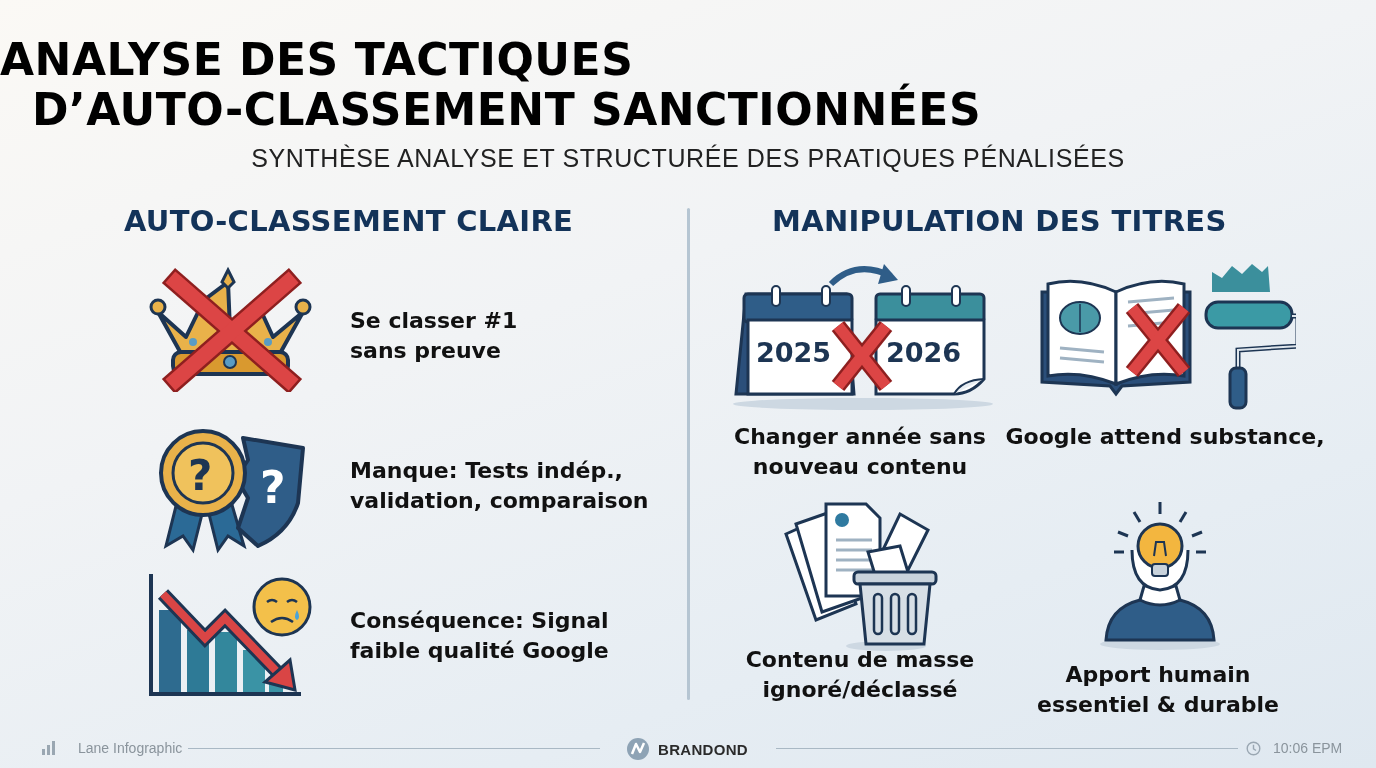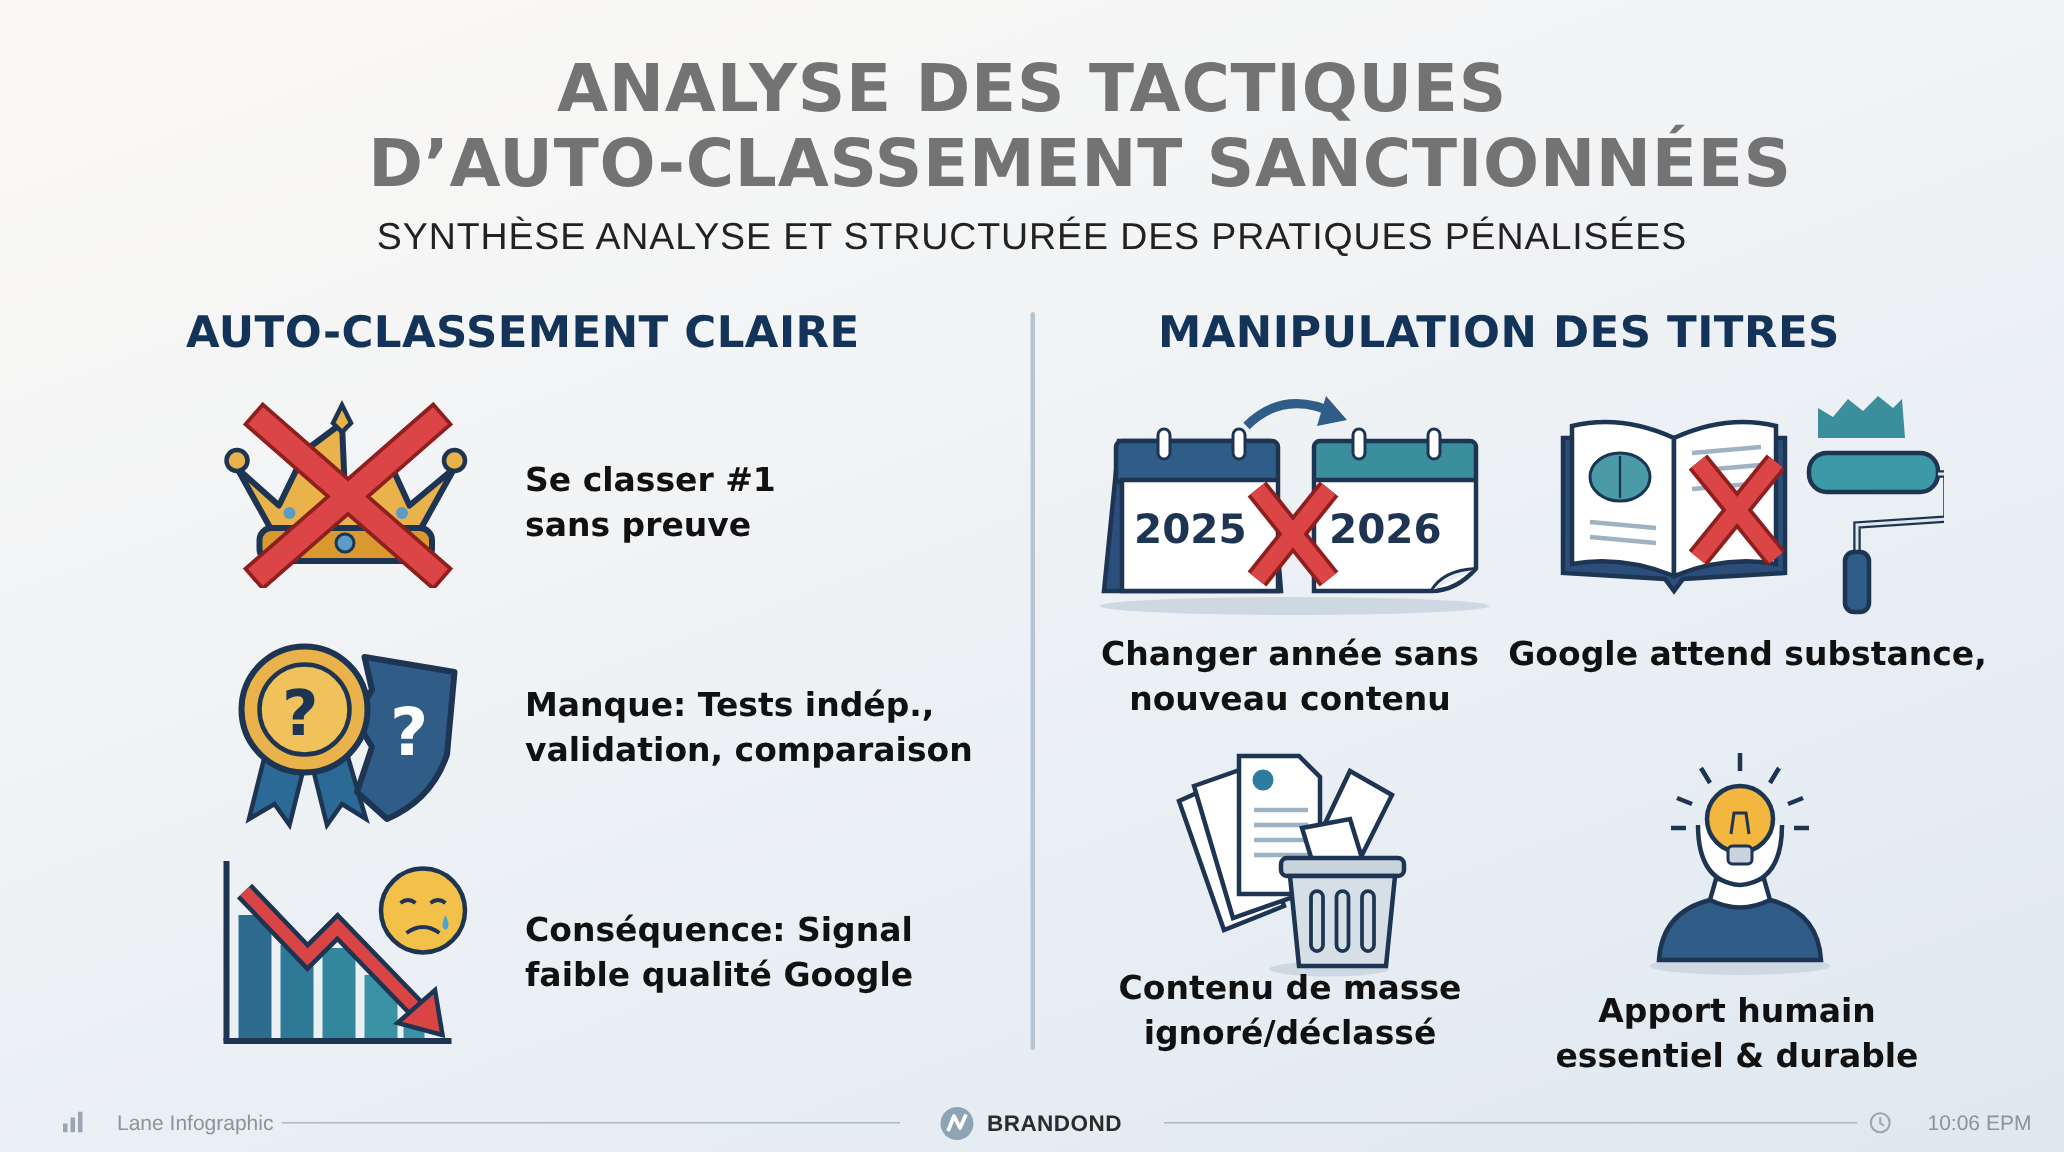--- a/index.html
+++ b/index.html
@@ -4,23 +4,23 @@
 <style>
   * { box-sizing: border-box; margin: 0; padding: 0; }
   html, body { width: 1376px; height: 768px; overflow: hidden; }
   body {
     font-family: "DejaVu Sans", sans-serif;
     background: linear-gradient(160deg, #fbf9f5 0%, #f1f3f5 40%, #e6edf3 75%, #dfe8f0 100%);
     position: relative;
     color: #1a1a1a;
   }
   .title {
-    position: absolute; left: 0; width: 1376px; text-align: center;
+    position: absolute; left: 0; width: 1376px; 
     font-family: "DejaVu Sans", sans-serif; font-weight: bold;
-    color: #737373; letter-spacing: 0.5px;
+    color: #000000; letter-spacing: 0.5px;
   }
   .title.l1 { top: 34px; font-size: 44px; }
   .title.l2 { top: 84px; font-size: 44px; margin-left: 32px; }
   .subtitle {
     position: absolute; top: 144px; left: 0; width: 1376px; text-align: center;
     font-family: "Liberation Sans", sans-serif; font-size: 25px; color: #222;
     letter-spacing: 0.6px;
   }
   .section-title {
     position: absolute; top: 204px; font-family: "DejaVu Sans", sans-serif;
@@ -44,21 +44,21 @@
   }
   .footer-line {
     position: absolute; top: 748px; height: 1px; background: #a9b8c4;
   }
   .footer-brand {
     position: absolute; left: 626px; top: 737px; display: flex; align-items: center; gap: 8px;
     font-family: "Liberation Sans", sans-serif; font-size: 15px; color: #2b2b2b; font-weight: bold;
     letter-spacing: 0.3px;
   }
   .footer-time {
-    position: absolute; left: 1246px; top: 740px; display: flex; align-items: center; gap: 24px;
+    position: absolute; left: 1246px; top: 740px; display: flex; align-items: center; gap: 12px;
     font-family: "Liberation Sans", sans-serif; font-size: 14px; color: #8a949c;
   }
 </style>
 </head>
 <body>
 
 <div class="title l1">ANALYSE DES TACTIQUES</div>
 <div class="title l2">D’AUTO-CLASSEMENT SANCTIONNÉES</div>
 <div class="subtitle">SYNTHÈSE ANALYSE ET STRUCTURÉE DES PRATIQUES PÉNALISÉES</div>
 

